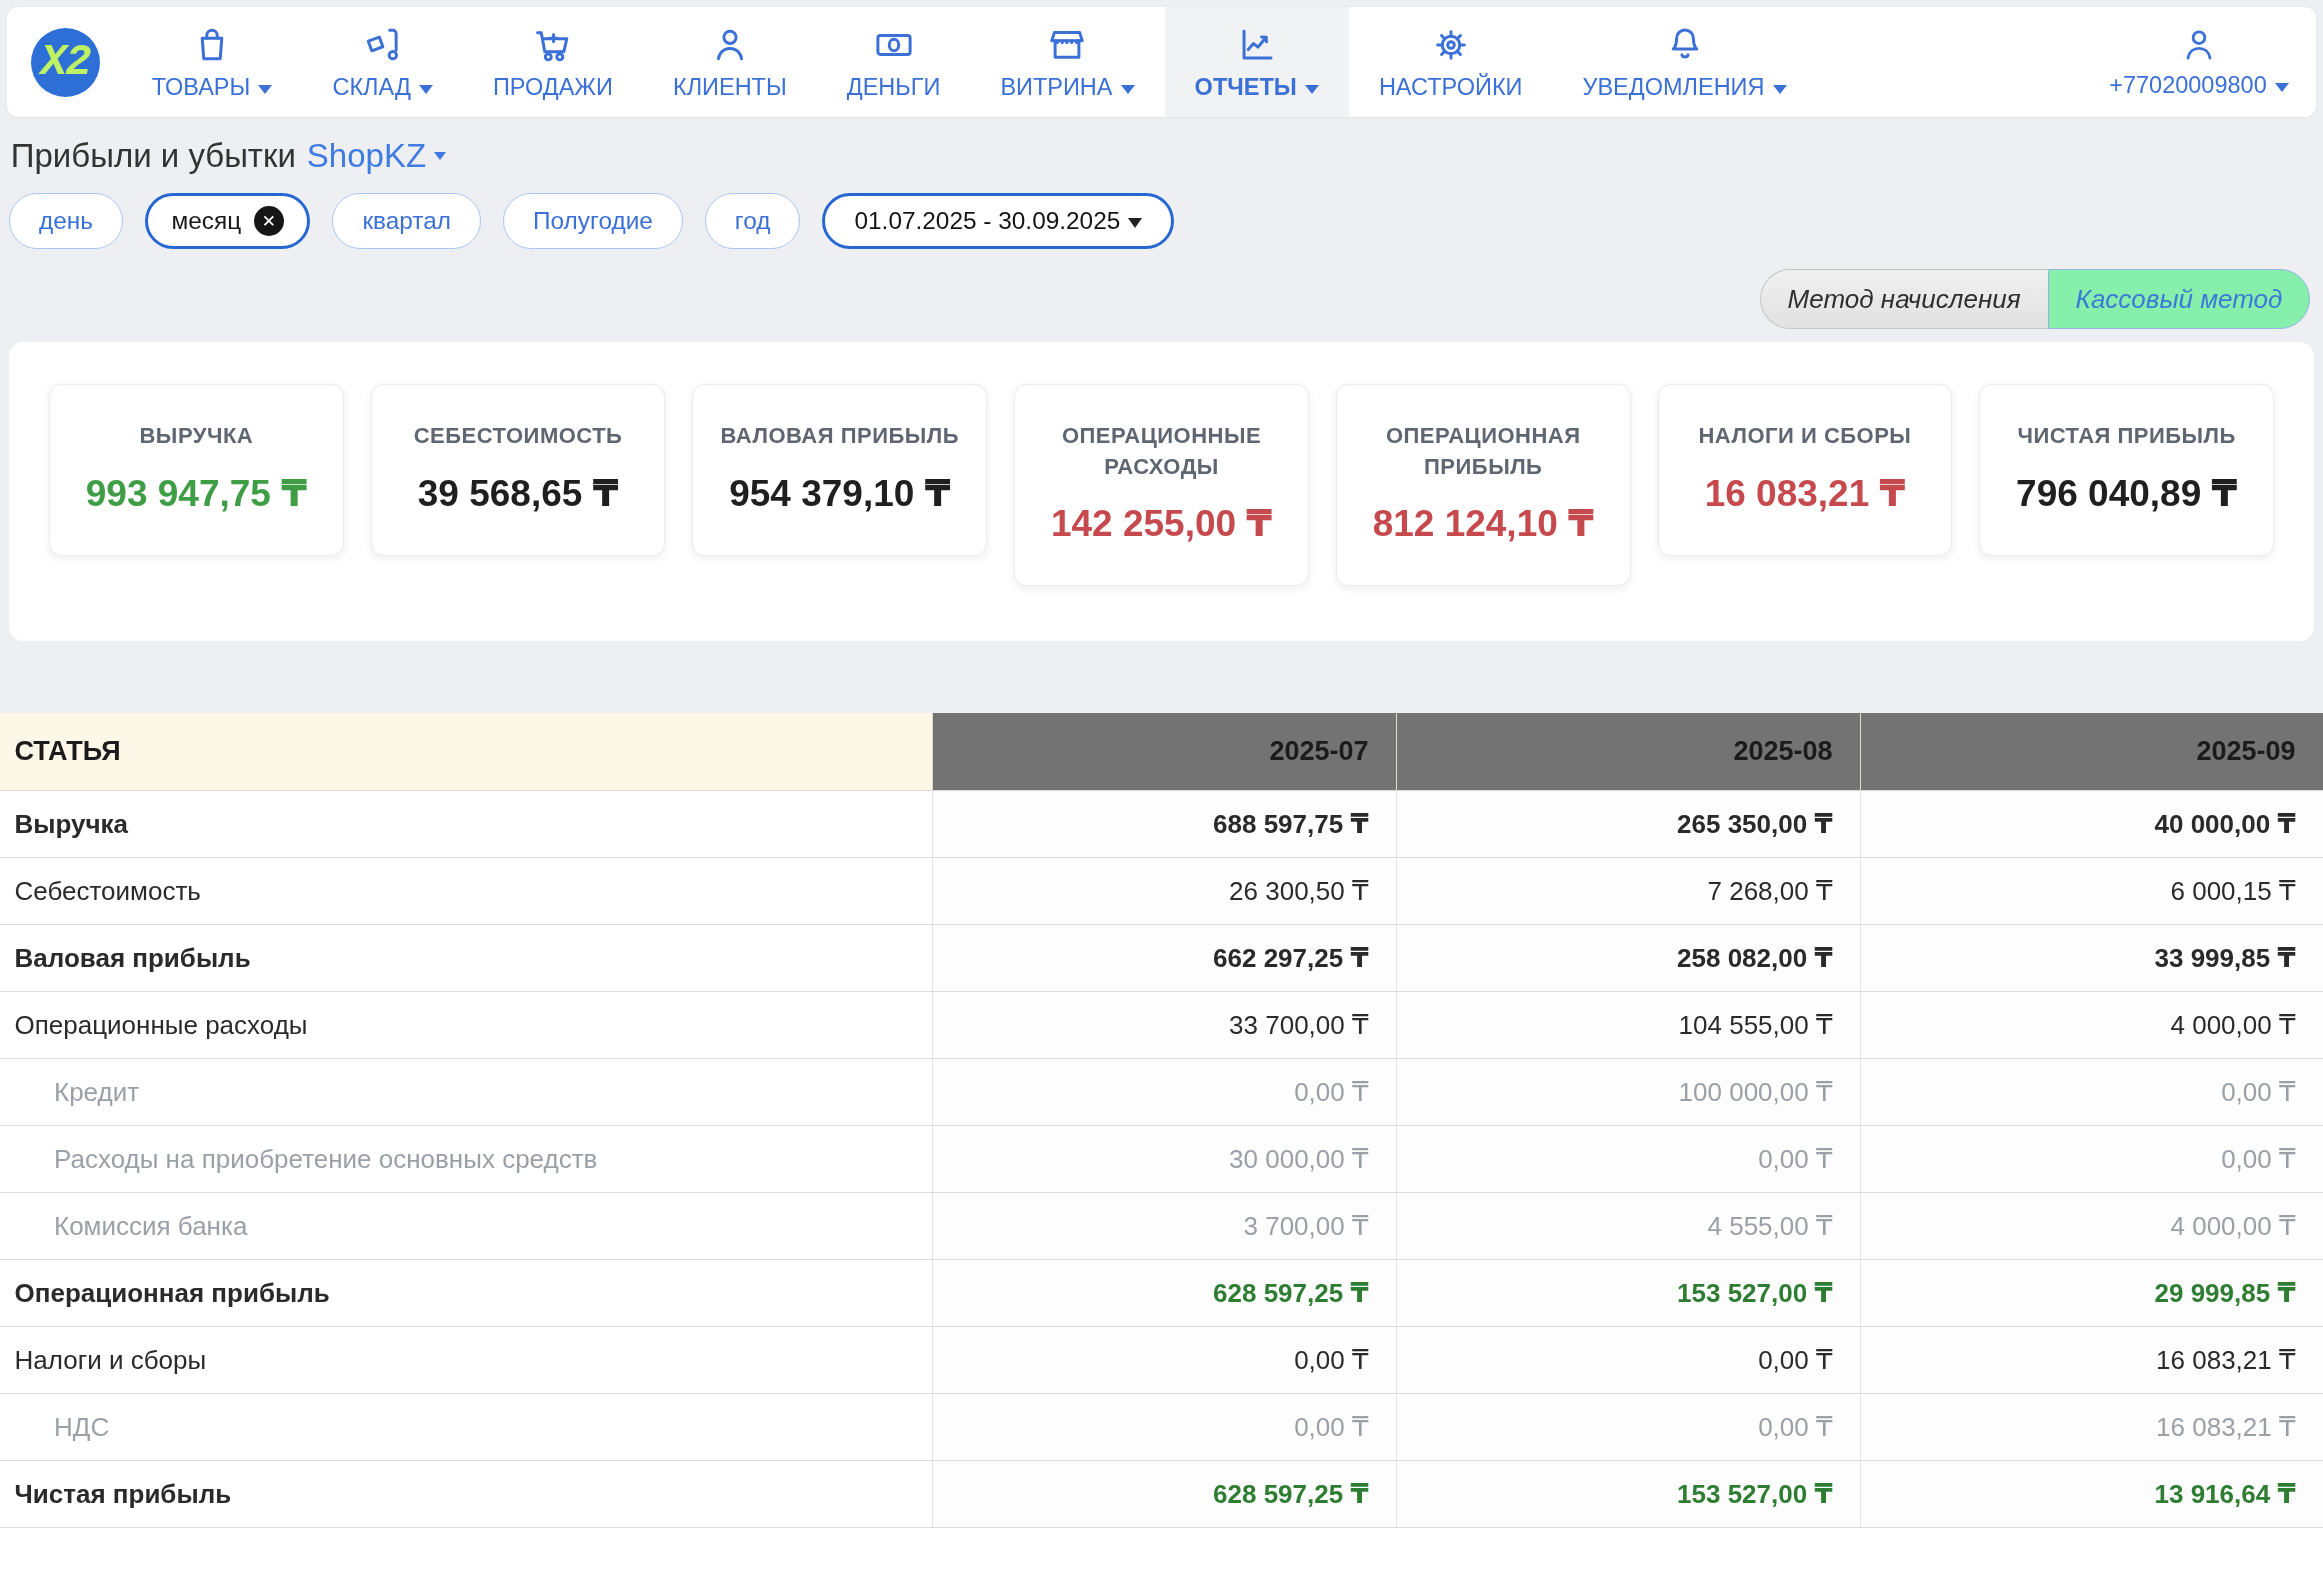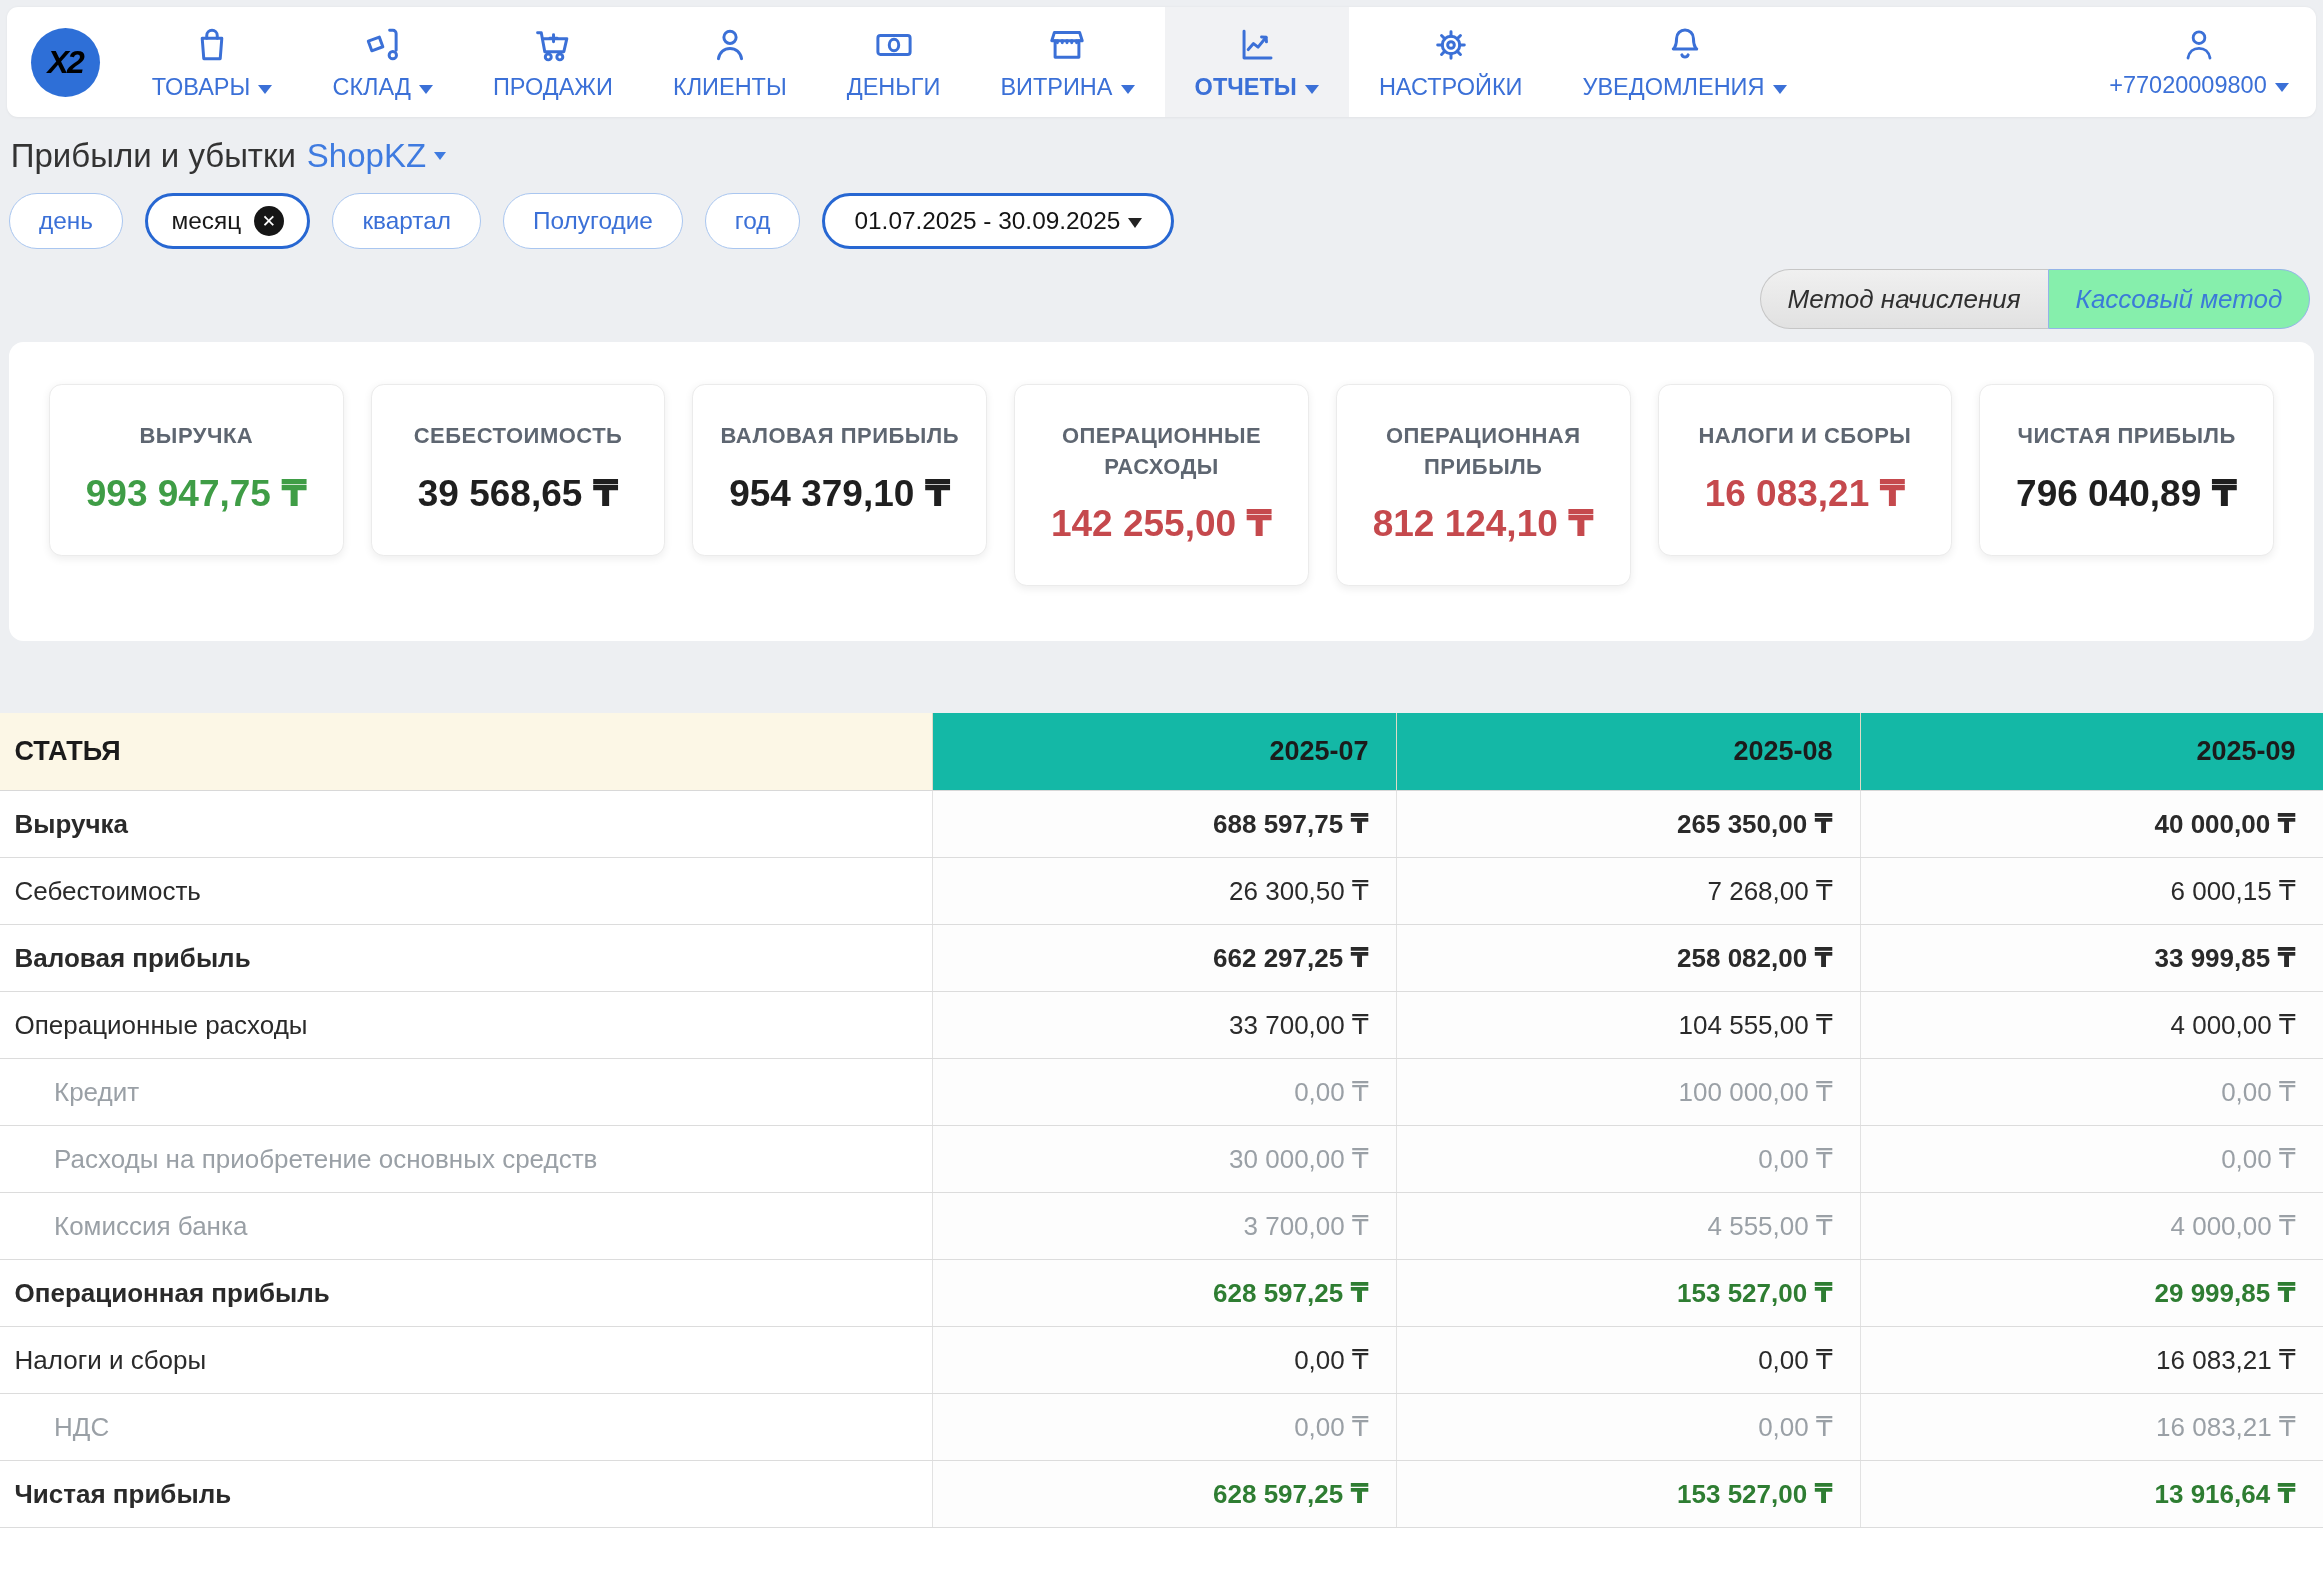--- a/index.html
+++ b/index.html
@@ -10,24 +10,24 @@
     font-family:"Liberation Sans","DejaVu Sans",sans-serif;
     color:#2a2a2a;
   }
   
   .topbar {
     height:110px; margin:7.2px 7.2px 0; background:#fff; border-radius:11px;
     display:flex; align-items:center; padding:0 27px 0 23.5px;
     box-shadow:0 0.9px 2.7px rgba(0,0,0,.05);
   }
   .logo {
-    width:69px; height:69px; border-radius:50%; background:#2e6fd7; color:#000000;
-    font-style:italic; font-weight:bold; font-size:32px; letter-spacing:-1.8px;
+    width:69px; height:69px; border-radius:50%; background:#2e6fd7; color:#bef264;
+    font-style:italic; font-weight:bold; font-size:44px; letter-spacing:-1.8px;
     display:flex; align-items:center; justify-content:center; margin-right:22px;
-    cursor:pointer; flex:none;
+    cursor:pointer; flex:none;font-family:Liberation Mono, monospace;
   }
   #nav-items { display:flex; align-self:stretch; }
   .nav-item {
     display:flex; flex-direction:column; align-items:center; justify-content:center;
     gap:8.1px; padding:0 30px; cursor:pointer;
   }
   .nav-item.active { background:#f1f2f4; }
   .nav-icon svg { display:block; }
   .nav-label { color:#3b70d7; font-size:23.5px; display:flex; align-items:center; white-space:nowrap; }
   .nav-item.active .nav-label { font-weight:bold; }
@@ -79,21 +79,21 @@
   }
   .kpi-title { font-size:22px; font-weight:bold; color:#5e6671; letter-spacing:0.5px; line-height:1.4; margin-bottom:20px; }
   .kpi-value { font-size:37px; font-weight:bold; color:#1f1f1f; white-space:nowrap; }
   .kpi-green { color:#3f9d46; }
   .kpi-red   { color:#c5494d; }
   
   .table-section { margin-top:72px; background:#fff; padding-bottom:59px; }
   table { width:100%; border-collapse:collapse; table-layout:fixed; }
   thead th { height:78px; font-size:27px; font-weight:bold; color:#1b1b1b; border-bottom:0.9px solid #d8d8d8; }
   th.col-label { background:#fcf7e6; text-align:left; padding-left:14.5px; }
-  th.col-month { background:#14b8a6; text-align:right; padding-right:27px; border-left:0.9px solid #dedbc8; }
+  th.col-month { background:#737373; text-align:right; padding-right:27px; border-left:0.9px solid #dedbc8; }
   thead th:last-child, tbody td:last-child { border-right:0.9px solid #e2e2e2; }
   tbody td { height:67px; font-size:26px; color:#2a2a2a; border-bottom:0.9px solid #dcdcdc; }
   td.cell-label { padding-left:14.5px; }
   td.cell-sub { padding-left:54px; color:#9aa0a6; }
   td.cell-num { text-align:right; padding-right:27px; border-left:0.9px solid #e2e2e2; background:#fdfdfd; white-space:nowrap; }
   tr.row-bold td { font-weight:bold; }
   td.val-green { color:#2e7d32; }
   td.val-gray  { color:#9aa0a6; }
 </style>
 </head>

